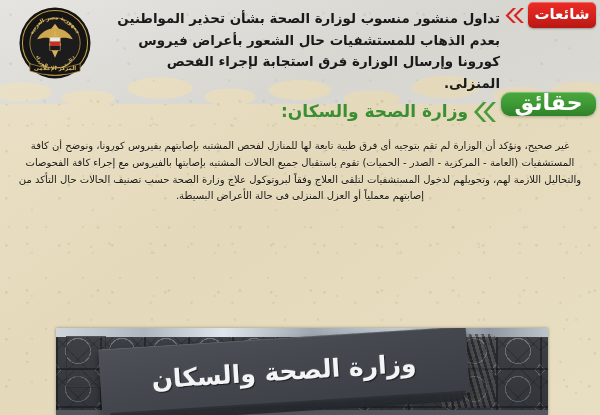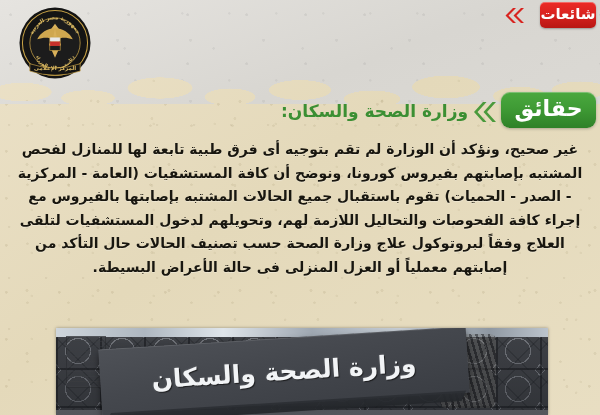--- a/index.html
+++ b/index.html
@@ -89,40 +89,40 @@
     font-size:13.4px;
     font-weight:bold;
     line-height:1.62;
     letter-spacing:-.1px;
   }
 
   
   #rumors-badge {
     position:absolute; right:4px; top:2px;
     display:flex; align-items:center; justify-content:center;
-    width:56px; height:26px;
+    width:68px; height:26px;
     border-radius:5px;
     background:linear-gradient(180deg,#ec2b26 0%,#d8231f 48%,#b81713 100%);
     box-shadow:0 1px 2px rgba(0,0,0,.30), inset 0 1px 0 rgba(255,255,255,.30);
     color:#fff;
     font-size:15px; font-weight:bold;
     direction:rtl;
     padding-bottom:2px;
   }
 
   #rumors-chevron {
     position:absolute; right:76px; top:7px;
     width:20px; height:17px;
   }
 
   
   #facts-badge {
     position:absolute; right:4px; top:92px;
     display:flex; align-items:center; justify-content:center;
-    width:95px; height:36px;
+    width:95px; height:24px;
     border-radius:9px;
     background:linear-gradient(180deg,#4aa83e 0%,#3f9b35 45%,#2f8128 100%);
     box-shadow:0 1px 3px rgba(0,0,0,.25), inset 0 1px 0 rgba(255,255,255,.28);
     color:#fff;
     font-size:22px; font-weight:bold;
     direction:rtl;
     padding-bottom:3px;
   }
 
   #facts-chevron {
@@ -139,22 +139,22 @@
     font-size:17px; font-weight:bold;
     letter-spacing:-.2px;
   }
 
   
   #fact-body {
     position:absolute;
     left:14px; right:14px; top:138px;
     direction:rtl; text-align:center;
     color:#18160f;
-    font-size:14px;
-    font-weight:bold;
+    font-size:10px;
+    font-weight:normal;
     line-height:1.68;
     letter-spacing:-.25px;
     text-shadow:0 1px 0 rgba(255,255,255,.28);
   }
 
   
   #photo {
     position:absolute;
     left:56px; top:328px;
     width:492px; height:87px;
@@ -262,20 +262,21 @@
       <path id="arcBot" d="M22 58 A28 28 0 0 0 78 58" fill="none"></path>
       <text font-size="6.6" fill="#d9b964" font-family="'DejaVu Sans',sans-serif" font-weight="bold">
         <textPath href="#arcBot" startOffset="50%" text-anchor="middle">رئاسة مجلس الوزراء</textPath>
       </text>
 
       <path d="M16 78 Q50 90 84 78 L84 88 Q50 99 16 88 Z" fill="#141414" stroke="#c8a246" stroke-width=".9"></path>
       <text x="50" y="87" font-size="7.4" fill="#d9b964" text-anchor="middle" font-family="'DejaVu Sans',sans-serif" font-weight="bold">المركز الإعلامى</text>
     </svg>
   </div>
 
+  <div id="rumor-text">تداول منشور منسوب لوزارة الصحة بشأن تحذير المواطنين بعدم الذهاب للمستشفيات حال الشعور بأعراض فيروس كورونا وإرسال الوزارة فرق استجابة لإجراء الفحص المنزلى.</div>
 
   <div id="rumors-chevron">
     <svg viewBox="0 0 20 17" width="20" height="17" aria-hidden="true">
       <path d="M9 1 L1.5 8.5 L9 16 L12 16 L4.5 8.5 L12 1 Z" fill="#d8231f"></path>
       <path d="M17 1 L9.5 8.5 L17 16 L20 16 L12.5 8.5 L20 1 Z" fill="#d8231f"></path>
     </svg>
   </div>
 
   <div id="rumors-badge">
     <span>شائعات</span>

